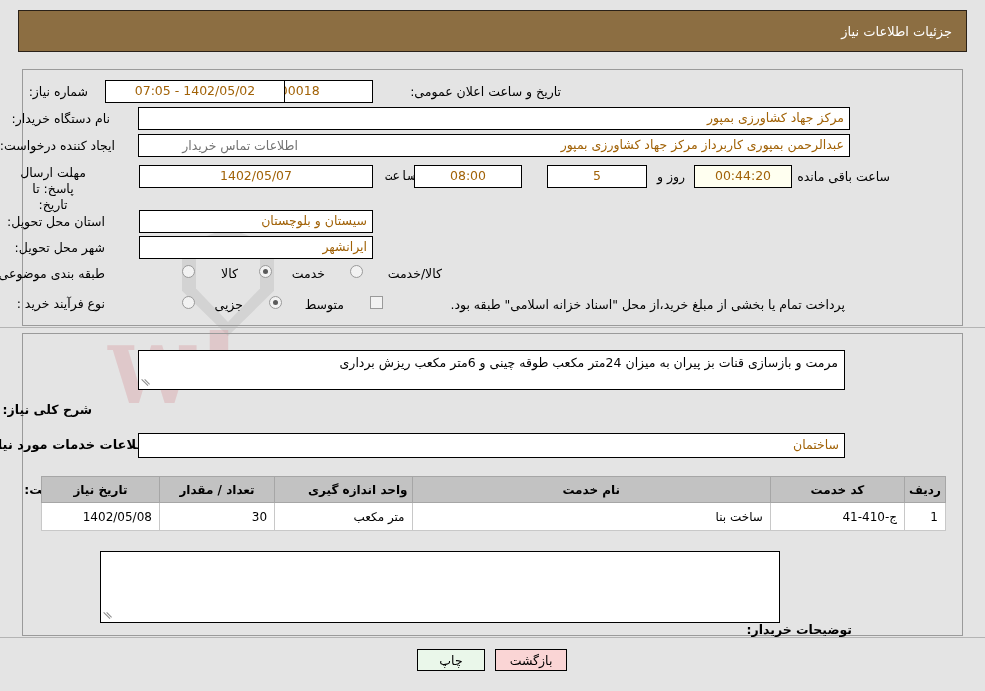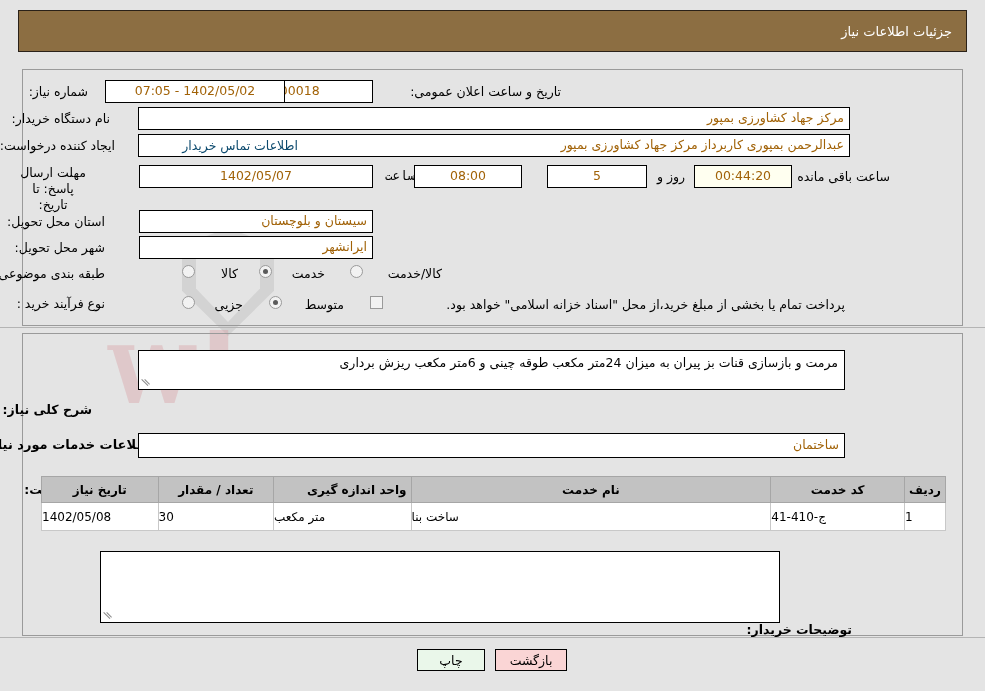--- a/index.html
+++ b/index.html
@@ -131,21 +131,21 @@
     padding: 0 5px;
     line-height: 1;
   }
   .fld.center { justify-content: center; }
   .fld.right  { justify-content: flex-start; }
   .fld.ltrnum { direction: ltr; justify-content: center; }
   .fld.cream  { background: #fffff0; }
 
   .link {
     position: absolute;
-    color: #0c4a6e;
+    color: #737373;
     font-size: 12.5px;
     white-space: nowrap;
     cursor: pointer;
     z-index: 12;
   }
 
   
   .radio {
     position: absolute;
     width: 13px;
@@ -225,22 +225,22 @@
     height: 25px;
     padding: 0 4px;
     color: #000;
     text-align: center;
     white-space: nowrap;
   }
   table.items td {
     background: #ffffff;
     border: 1px solid #c8c8c8;
     height: 27px;
-    padding: 0 0;
-    text-align: left;
+    padding: 0 7px;
+    text-align: right;
     font-size: 12px;
     white-space: nowrap;
   }
 
   
   .btn {
     position: absolute;
     border: 1px solid #000;
     box-sizing: border-box;
     font-size: 12.5px;
@@ -317,21 +317,21 @@
 
 <div class="lbl" style="right:880px; top:296px;">نوع فرآیند خرید :</div>
 
 <div class="radio" id="proc-radio-0" style="right:790px; top:296px;"></div>
 <div class="lbl" style="right:742px; top:297px;">جزیی</div>
 
 <div class="radio on" id="proc-radio-1" style="right:703px; top:296px;"></div>
 <div class="lbl" style="right:641px; top:297px;">متوسط</div>
 
 <div class="checkbox" id="treasury-cb" style="right:602px; top:296px;"></div>
-<div class="lbl" style="right:140px; top:297px;">پرداخت تمام یا بخشی از مبلغ خرید،از محل "اسناد خزانه اسلامی" خواهد بود.</div>
+<div class="lbl" style="right:140px; top:297px;">پرداخت تمام یا بخشی از مبلغ خرید،از محل "اسناد خزانه اسلامی" طبقه بود.</div>
 
 <div class="divider" style="left:0; top:327px; width:985px;"></div>
 
 <div class="panel" id="panel-mid"></div>
 
 <div class="lbl bold" style="right:893px; top:362px;">شرح کلی نیاز:</div>
 <div class="ta" style="right:140px; top:350px; width:707px; height:40px;">
   <span>مرمت و بازسازی قنات بز پیران به میزان 24متر مکعب طوقه چینی و 6متر مکعب ریزش برداری</span>
   <span class="grip">
       <i></i>

